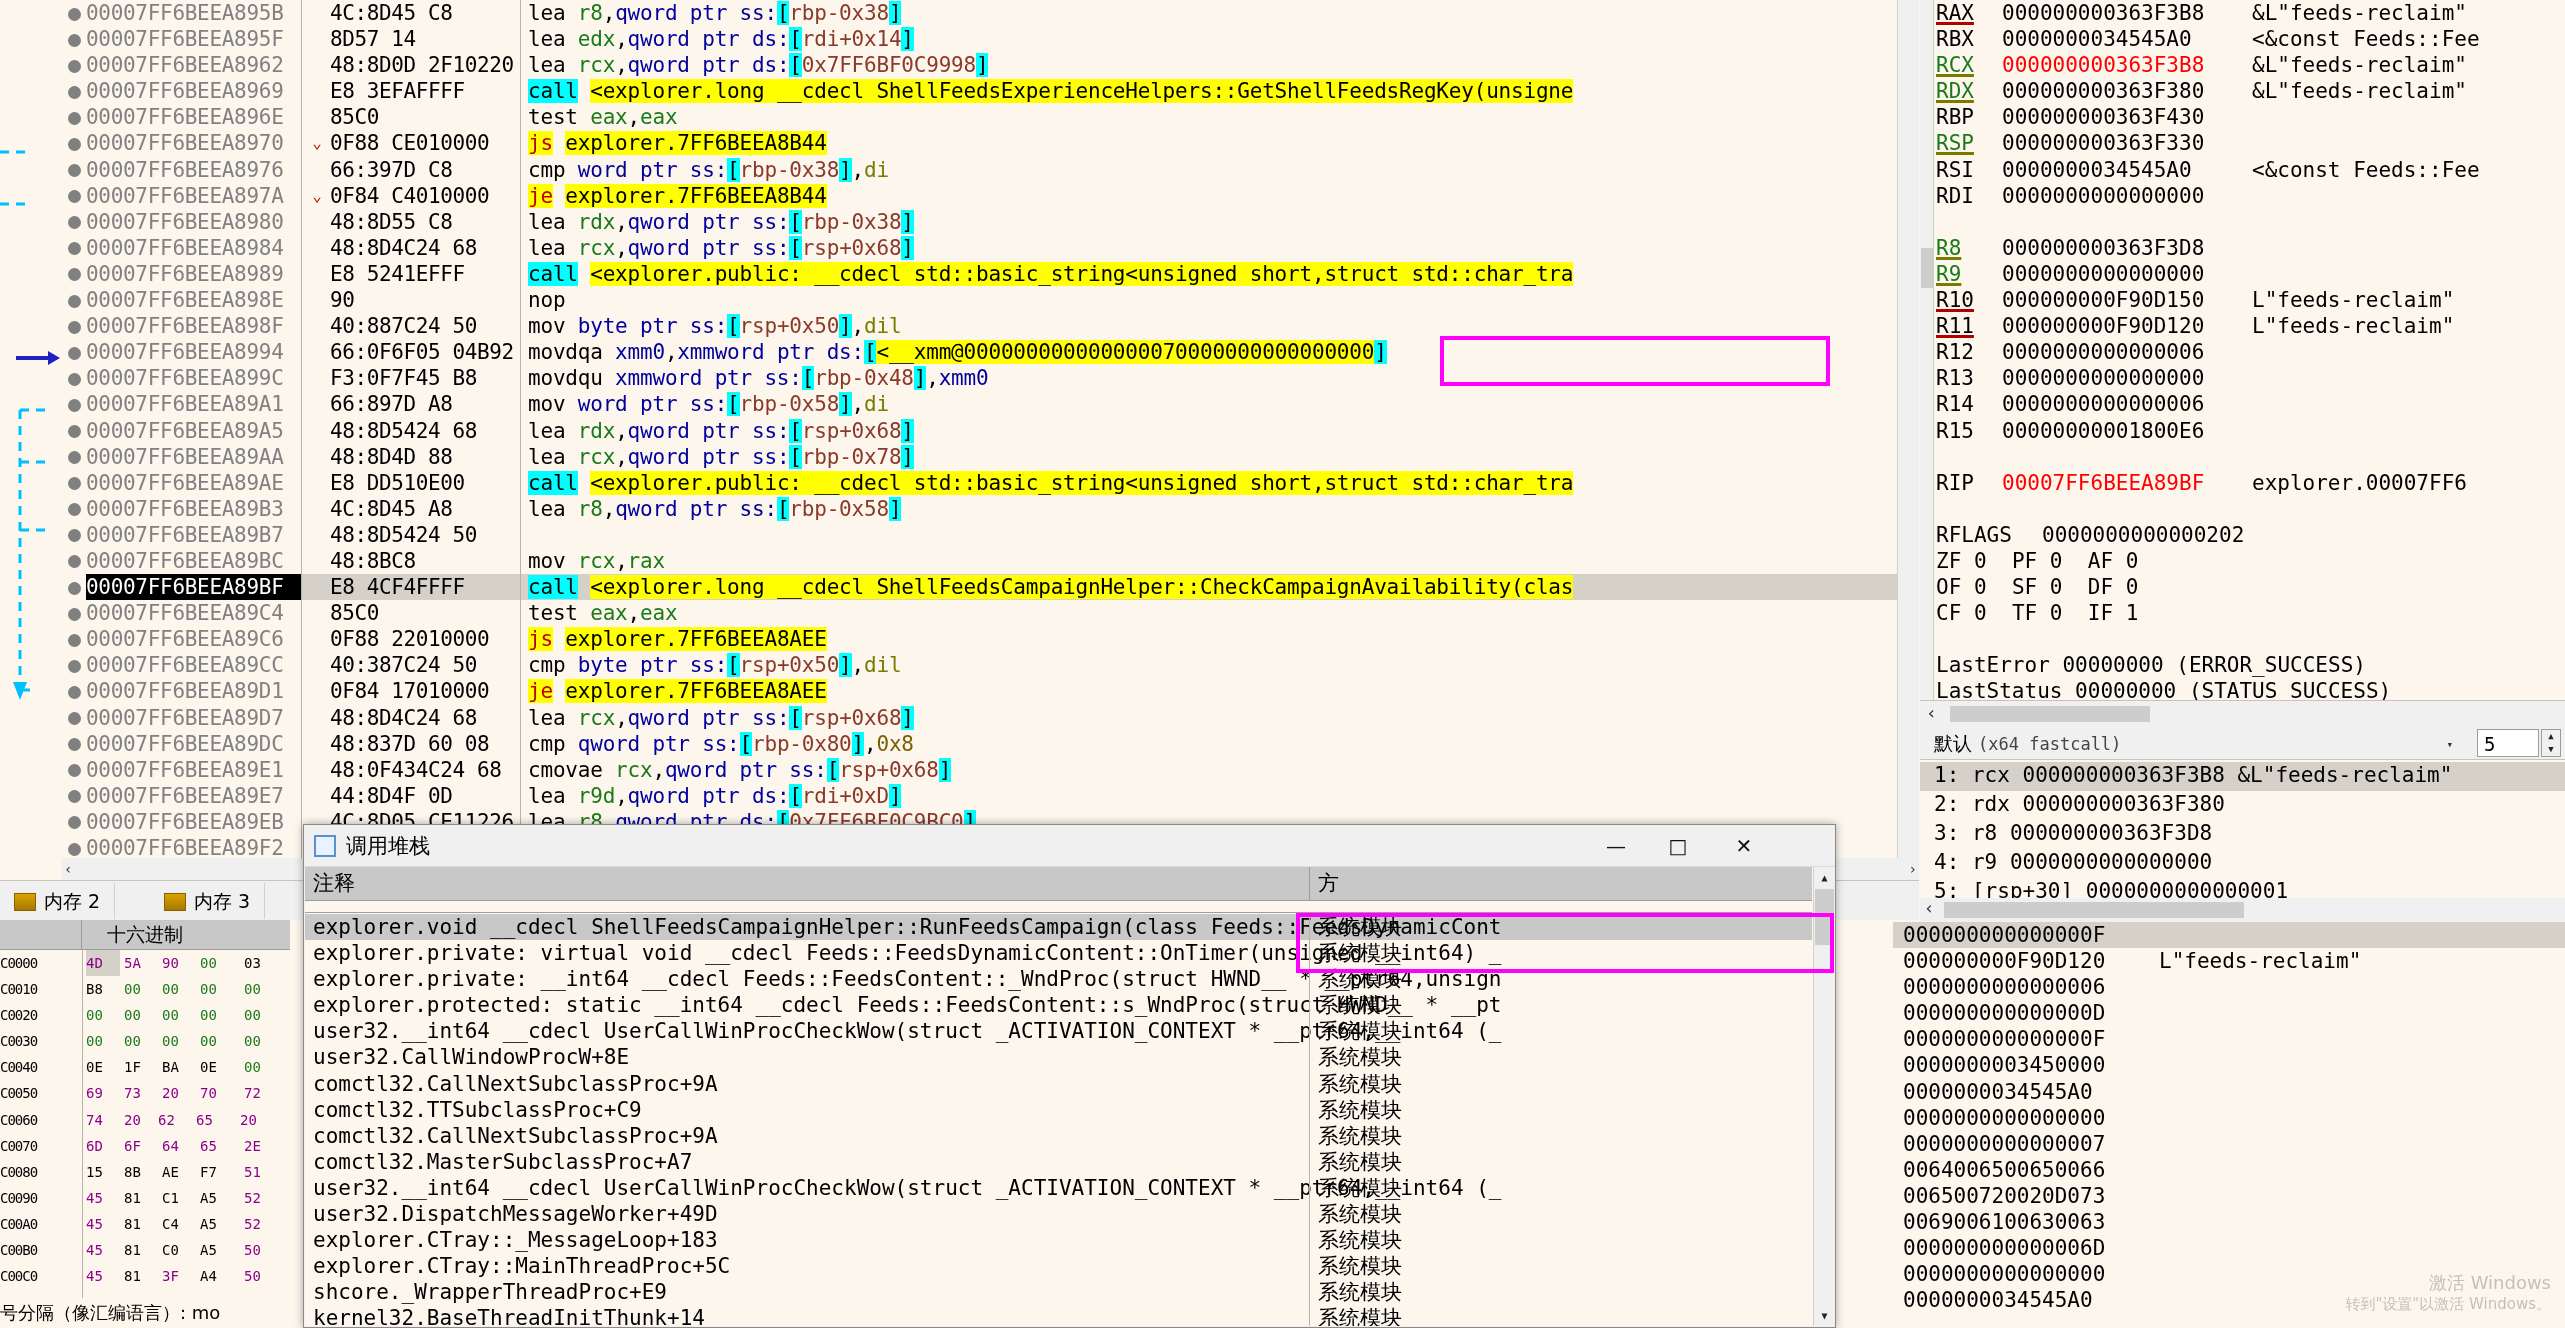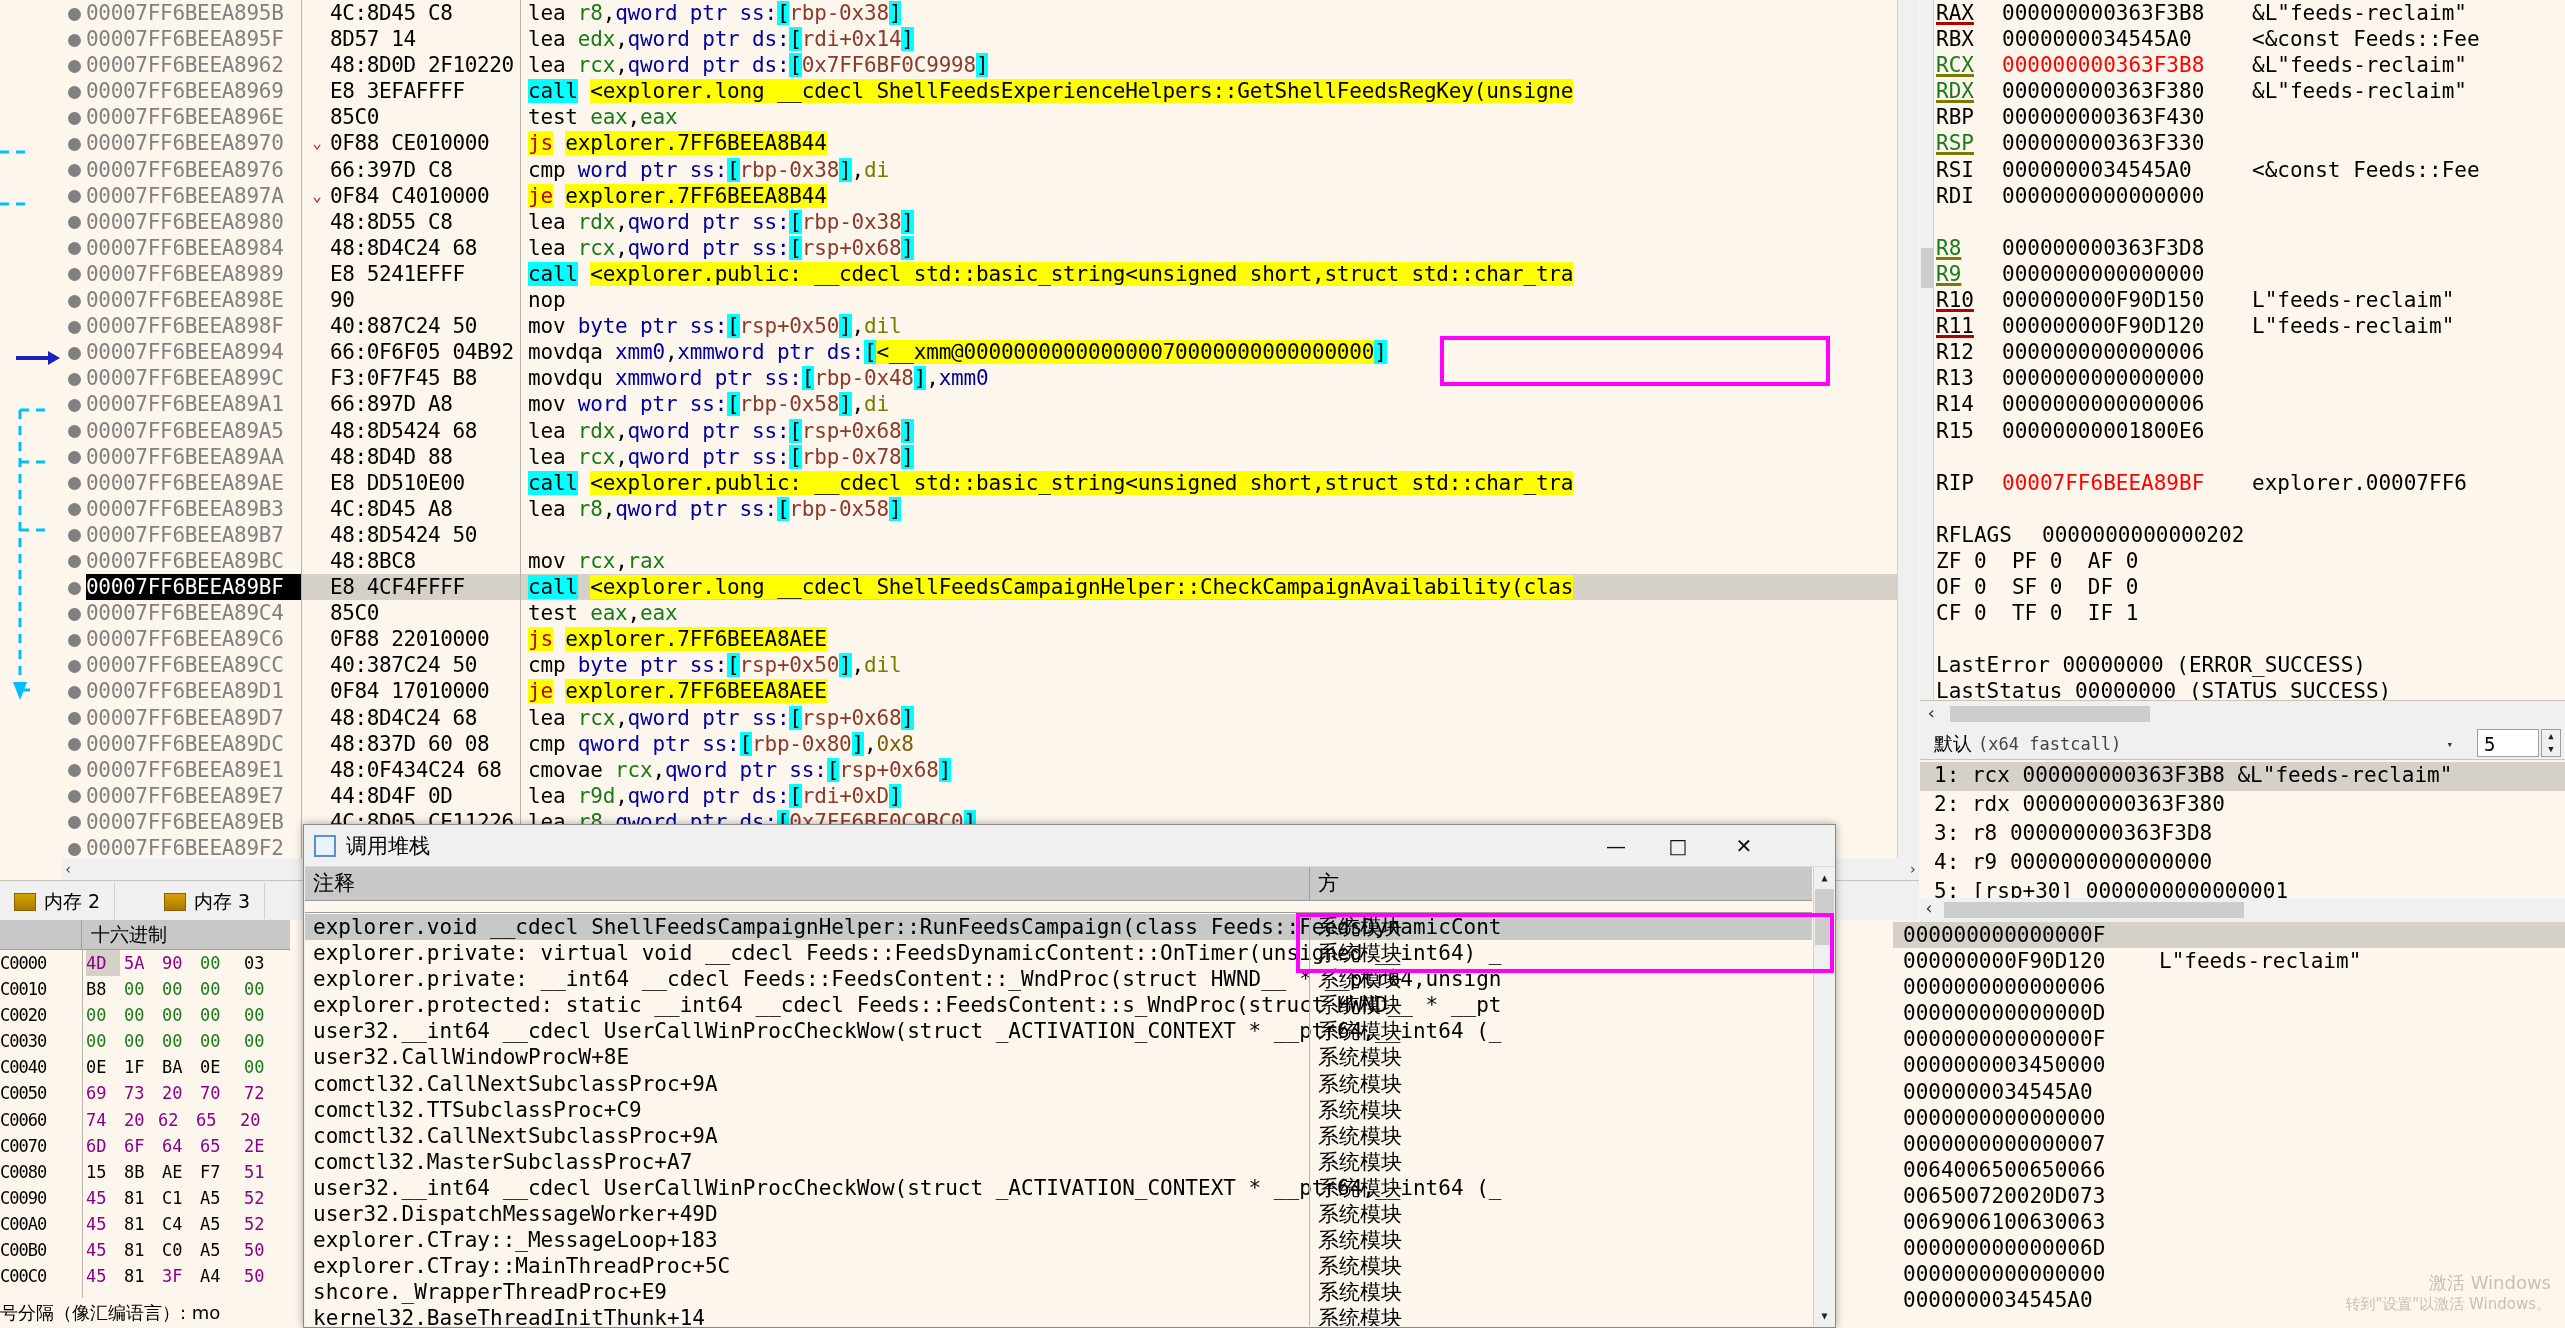--- a/index.html
+++ b/index.html
@@ -94,24 +94,24 @@
   .sdrow { height:26.1px; line-height:26.1px; white-space:nowrap;}
   .sdrow.sel { background:#d5d0c8; }
   .sdval  { display:inline-block; width: 252px; padding-left:10px;}
   .sdcmt  { display:inline-block; padding-left:14px; }
 
   
   .memtabs { position:absolute; left:0; top:880px; width:1919px; height:40px; background:#f0f0f0; border-top:1px solid #c8c4bc;}
   .memtab { position:absolute; top:2px; height:36px; line-height:36px; font-family:"DejaVu Sans", sans-serif; font-size:19px; padding:0 14px; background:#f0f0f0; border-right:1px solid #d4d0c8;}
   .memtab .ic { display:inline-block; width:22px; height:18px; vertical-align:-3px; margin-right:8px; background:linear-gradient(#d8a400,#a87800); border:1px solid #8a6000;}
 
-  .memgrid { position:absolute; left:0; top:920px; width:290px; height:378px; background:#fdf6ed; overflow:hidden; font-size:17px;}
+  .memgrid { position:absolute; left:0; top:920px; width:290px; height:378px; background:#fdf6ed; overflow:hidden; font-size:14px;}
   .mghead { position:absolute; left:0; top:920px; width:290px; height:30px; background:#c8c8c8; border-bottom:1px solid #9d9d9d;}
   .mghead .h1 { position:absolute; left:0; top:0; width:82px; height:29px; border-right:1px solid #9d9d9d;}
-  .mghead .h2 { position:absolute; left:83px; top:0; right:0; height:29px; font-family:"DejaVu Sans", sans-serif; font-size:19px; line-height:29px; padding-left:8px; }
+  .mghead .h2 { position:absolute; left:83px; top:0; right:0; height:29px; font-family:"DejaVu Sans", sans-serif; font-size:19px; line-height:29px; padding-left:24px; }
   .mgrow { height:26.1px; line-height:26.1px; white-space:nowrap;}
   .mgaddr{ display:inline-block; width:82px; color:#000; letter-spacing:-1px;}
   .mgsep { position:absolute; left:82px; top:950px; height:348px; width:1px; background:#b9b2a8;}
   .mgb   { display:inline-block; width:34px; text-align:left;}
   .b-pur { color:#8b008b; } .b-grn { color:#1a7a1a; } .b-blk { color:#000; }
   .mgb.selb { background:#d5d0c8; }
 
   .memstatus { position:absolute; left:0; top:1298px; width:290px; height:30px; background:#fdf6ed; font-family:"DejaVu Sans", sans-serif; font-size:18px; line-height:30px; overflow:hidden; white-space:nowrap;}
 
   

